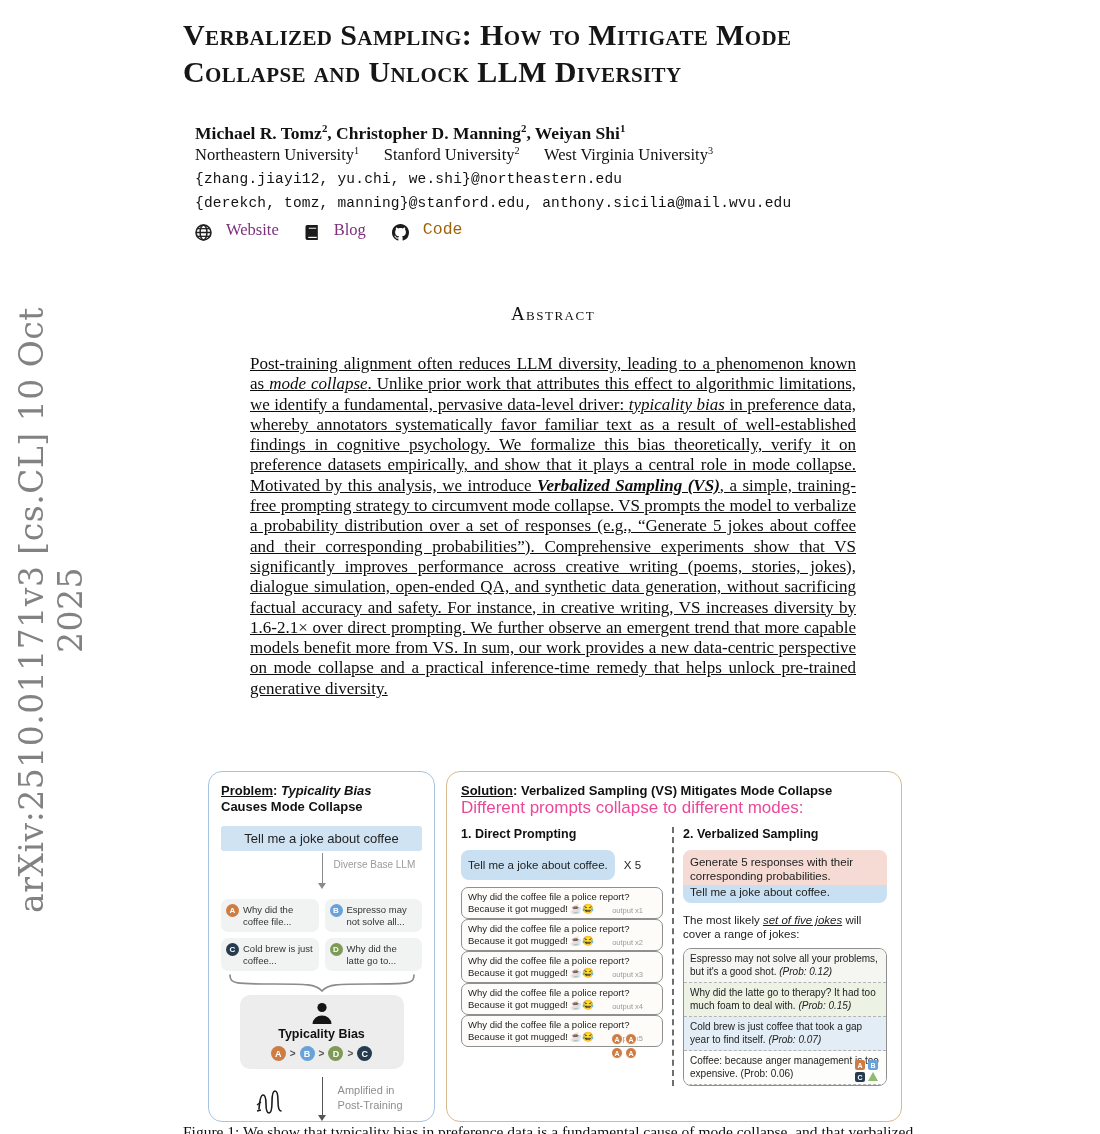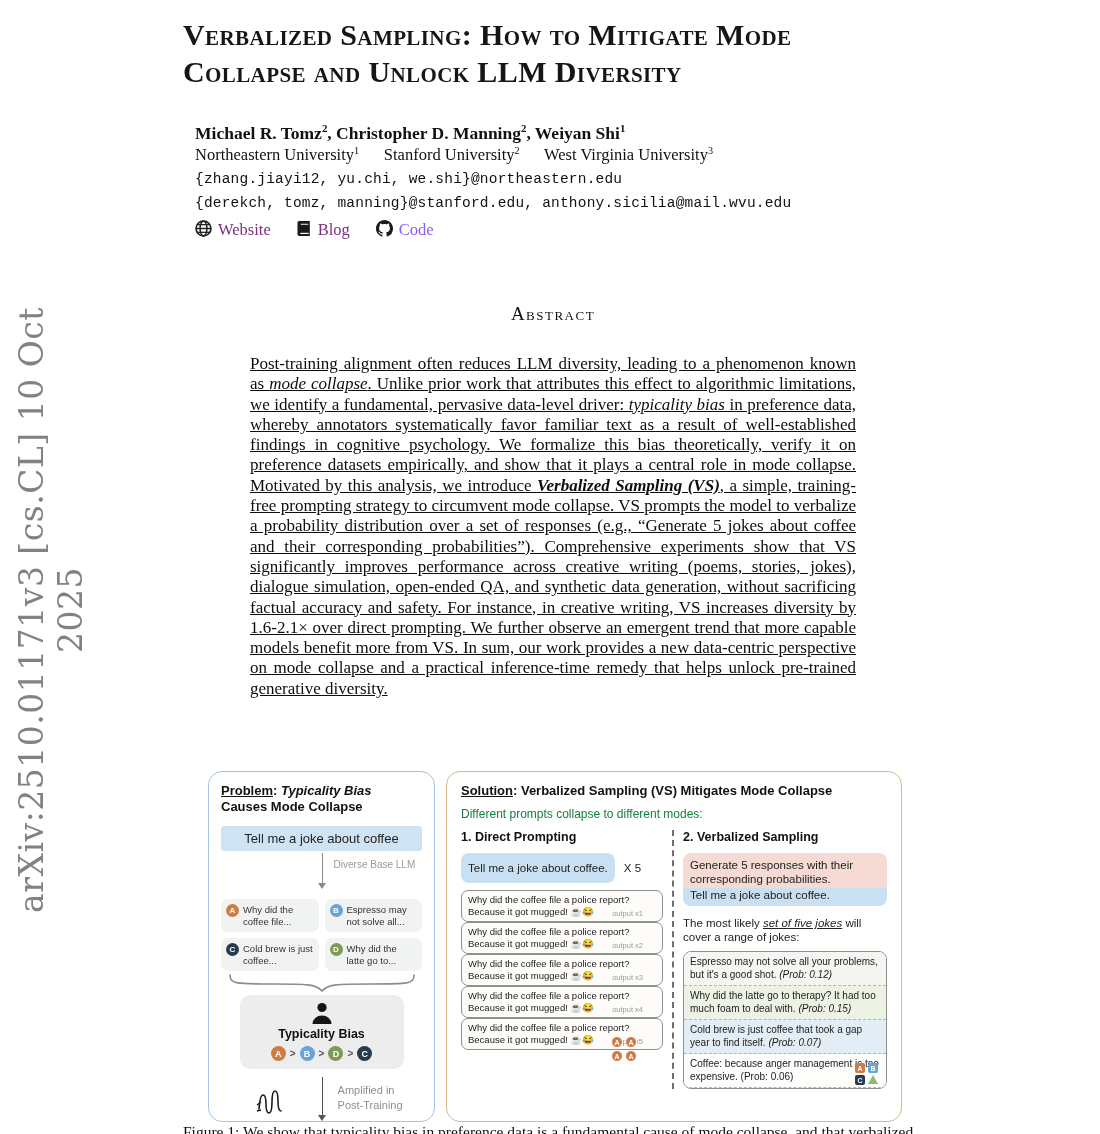--- a/index.html
+++ b/index.html
@@ -18,21 +18,21 @@
          font-family:"DejaVu Serif", serif;letter-spacing:0.5px;}
 
   
   .title{position:absolute;left:183px;top:16px;width:760px;font-variant:small-caps;
          font-size:30px;line-height:37px;font-weight:600;letter-spacing:0.4px;color:#161616;}
   .authors{position:absolute;left:195px;top:122px;width:690px;font-size:17.5px;line-height:22px;}
   .authors .bold-line{font-weight:bold;}
   .authors .affil{font-weight:normal;font-size:16.5px;}
   .authors .email{font-family:"Liberation Mono", monospace;font-size:14.5px;letter-spacing:0.2px;margin-top:2px;}
   .links{display:flex;gap:26px;margin-top:6px;align-items:center;font-size:16.5px;}
-  .link{display:inline-flex;align-items:flex-start;gap:6px;cursor:pointer;text-decoration:none;}
+  .link{display:inline-flex;align-items:flex-end;gap:14px;cursor:pointer;text-decoration:none;}
   .link .lbl{margin-top:-1px;}
   .link svg{display:block;}
 
   
   .abs-head{position:absolute;left:250px;top:303px;width:606px;text-align:center;
             font-variant:small-caps;font-size:19px;letter-spacing:1.5px;font-weight:500;}
   .abs-body{position:absolute;left:250px;top:354px;width:606px;font-size:17px;
             line-height:20.3px;text-align:justify;color:#0d0d0d;text-decoration:underline;}
 
   
@@ -64,21 +64,21 @@
   .rank{display:flex;justify-content:center;align-items:center;gap:4px;margin-top:5px;}
   .gt{font-size:10px;font-weight:bold;color:#555;}
   .amp-row{position:relative;height:52px;margin-top:6px;}
   .amp-squiggle{position:absolute;left:34px;top:8px;}
   .amp-arrow{position:absolute;left:50%;top:2px;width:0;height:38px;border-left:1.5px solid #555;}
   .amp-arrow:after{content:"";position:absolute;left:-4.5px;top:38px;border:4px solid transparent;
                    border-top:6px solid #555;}
   .amp-lbl{position:absolute;left:58%;top:8px;font-size:11px;line-height:15px;color:#8f8f8f;}
 
   .s-head{font-size:13px;font-weight:bold;color:#111;}
-  .s-sub{font-size:12px;margin-top:9px;color:#15803d;}
+  .s-sub{font-size:17px;color:#ec4899;}
   .cols{display:flex;margin-top:9px;}
   .col1{width:208px;position:relative;}
   .col2{width:210px;position:relative;}
   .divider{border-left:2px dashed #6e6e6e;margin:0 9px 0 9px;}
   .c-head{font-size:12.5px;font-weight:bold;}
   .dp-row{display:flex;align-items:center;margin-top:9px;}
   .dp-box{background:#c9e0f2;border-radius:8px;padding:9px 7px;font-size:11.5px;color:#222;}
   .x5{font-size:11.5px;margin-left:9px;color:#222;}
   .c-desc{font-size:11.5px;line-height:14px;margin-top:10px;color:#222;}
   .jokes{margin-top:7px;position:relative;}
@@ -132,21 +132,21 @@
     <span class="link" style="color: rgb(123, 47, 123);">
       <span>
           <svg width="15" height="17" viewBox="0 0 14 16">
             <path d="M2 1 h10 v14 h-10 a1.6 1.6 0 0 1 -1.6 -1.6 v-10.8 a1.6 1.6 0 0 1 1.6 -1.6 z" fill="#1b1b1b"></path>
             <line x1="3" y1="12.6" x2="11" y2="12.6" stroke="#fff" stroke-width="1.1"></line>
             <line x1="3.5" y1="4" x2="10.5" y2="4" stroke="#fff" stroke-width="0.9"></line>
           </svg>
         </span>
       <span class="lbl">Blog</span>
     </span>
-    <span class="link" style="color: #8b5cf6;">
+    <span class="link" style="color: #a16207; font-family: Liberation Mono, monospace;">
       <span>
           <svg width="17" height="17" viewBox="0 0 16 16">
             <path fill="#1b1b1b" d="M8 0C3.58 0 0 3.58 0 8c0 3.54 2.29 6.53 5.47 7.59.4.07.55-.17.55-.38 0-.19-.01-.82-.01-1.49-2.01.37-2.53-.49-2.69-.94-.09-.23-.48-.94-.82-1.13-.28-.15-.68-.52-.01-.53.63-.01 1.08.58 1.23.82.72 1.21 1.87.87 2.33.66.07-.52.28-.87.51-1.07-1.78-.2-3.64-.89-3.64-3.95 0-.87.31-1.59.82-2.15-.08-.2-.36-1.02.08-2.12 0 0 .67-.21 2.2.82.64-.18 1.32-.27 2-.27s1.36.09 2 .27c1.53-1.04 2.2-.82 2.2-.82.44 1.1.16 1.92.08 2.12.51.56.82 1.27.82 2.15 0 3.07-1.87 3.75-3.65 3.95.29.25.54.73.54 1.48 0 1.07-.01 1.93-.01 2.2 0 .21.15.46.55.38A8.01 8.01 0 0 0 16 8c0-4.42-3.58-8-8-8z"></path>
           </svg>
         </span>
       <span class="lbl">Code</span>
     </span>
   </div>
 </div>
 

